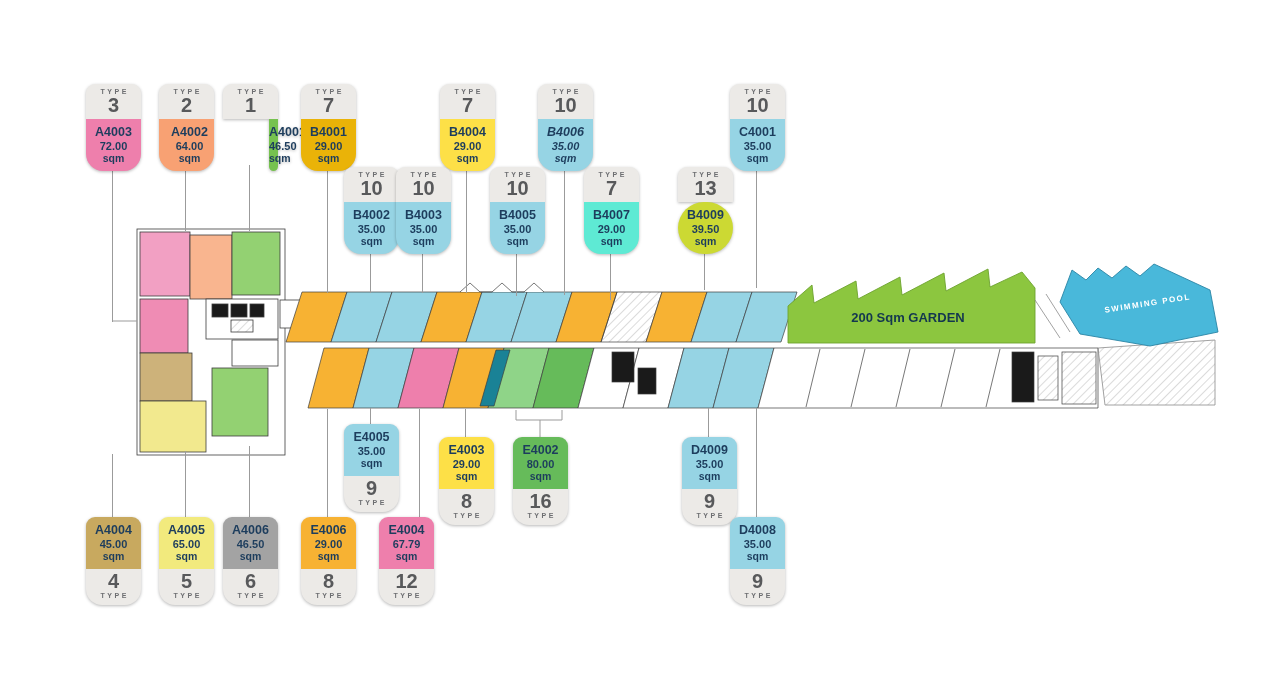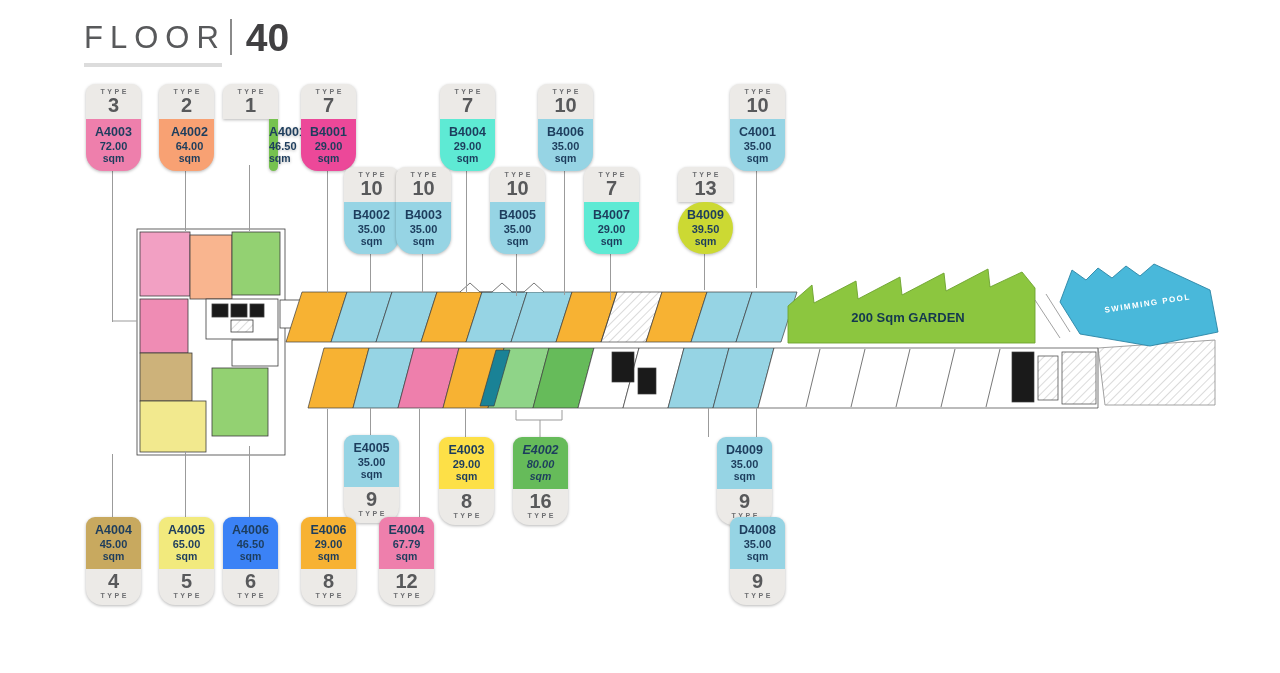--- a/index.html
+++ b/index.html
@@ -118,26 +118,20 @@
 
     <g stroke="#9b9b9b" stroke-width="1">
       <line x1="113" y1="321" x2="137" y2="321"></line>
       <line x1="516" y1="410" x2="516" y2="420"></line>
       <line x1="562" y1="410" x2="562" y2="420"></line>
       <line x1="516" y1="420" x2="562" y2="420"></line>
       <line x1="540" y1="420" x2="540" y2="437"></line>
     </g>
   </svg>
 
-  <div class="header">
-    <span class="h-title">FLOOR</span>
-    <span class="h-divider"></span>
-    <span class="h-number">40</span>
-    <div class="h-sub"></div>
-  </div>
 
   <div class="lead" style="left:112px;top:165px;height:157px"></div>
   <div class="lead" style="left:185px;top:165px;height:66px"></div>
   <div class="lead" style="left:249px;top:165px;height:66px"></div>
   <div class="lead" style="left:327px;top:165px;height:128px"></div>
   <div class="lead" style="left:466px;top:165px;height:128px"></div>
   <div class="lead" style="left:564px;top:165px;height:130px"></div>
   <div class="lead" style="left:756px;top:165px;height:123px"></div>
   <div class="lead" style="left:370px;top:247px;height:46px"></div>
   <div class="lead" style="left:422px;top:247px;height:46px"></div>
@@ -188,45 +182,45 @@
       <div class="b-area">46.50</div>
       <div class="b-sqm">sqm</div>
     </div>
   </div>
 
   <div class="badge top" style="left:301px;top:84px">
     <div class="b-type">
       <div class="t-label">TYPE</div>
       <div class="t-num">7</div>
     </div>
-    <div class="b-body" style="background-color: #ec4899;">
+    <div class="b-body" style="background-color: #eab308;">
       <div class="b-code">B4001</div>
       <div class="b-area">29.00</div>
       <div class="b-sqm">sqm</div>
     </div>
   </div>
 
   <div class="badge top" style="left:440px;top:84px">
     <div class="b-type">
       <div class="t-label">TYPE</div>
       <div class="t-num">7</div>
     </div>
-    <div class="b-body" style="background-color: #5eead4;">
+    <div class="b-body" style="background-color: #fde047;">
       <div class="b-code">B4004</div>
       <div class="b-area">29.00</div>
       <div class="b-sqm">sqm</div>
     </div>
   </div>
 
   <div class="badge top" style="left:538px;top:84px">
     <div class="b-type">
       <div class="t-label">TYPE</div>
       <div class="t-num">10</div>
     </div>
-    <div class="b-body" style="background-color: rgb(150, 212, 228);">
+    <div class="b-body" style="background-color: rgb(150, 212, 228); font-style: italic;">
       <div class="b-code">B4006</div>
       <div class="b-area">35.00</div>
       <div class="b-sqm">sqm</div>
     </div>
   </div>
 
   <div class="badge top" style="left:730px;top:84px">
     <div class="b-type">
       <div class="t-label">TYPE</div>
       <div class="t-num">10</div>
@@ -291,21 +285,21 @@
       <div class="t-label">TYPE</div>
       <div class="t-num">13</div>
     </div>
     <div class="b-body" style="background-color: rgb(204, 217, 51); border-radius: 26px;">
       <div class="b-code">B4009</div>
       <div class="b-area">39.50</div>
       <div class="b-sqm">sqm</div>
     </div>
   </div>
 
-  <div class="badge bottom" style="left:344px;top:435px">
+  <div class="badge bottom" style="left:344px;top:424px">
     <div class="b-body" style="background-color: rgb(150, 212, 228);">
       <div class="b-code">E4005</div>
       <div class="b-area">35.00</div>
       <div class="b-sqm">sqm</div>
     </div>
     <div class="b-type">
       <div class="t-num">9</div>
       <div class="t-label">TYPE</div>
     </div>
   </div>
@@ -316,32 +310,32 @@
       <div class="b-area">29.00</div>
       <div class="b-sqm">sqm</div>
     </div>
     <div class="b-type">
       <div class="t-num">8</div>
       <div class="t-label">TYPE</div>
     </div>
   </div>
 
   <div class="badge bottom" style="left:513px;top:437px">
-    <div class="b-body" style="background-color: rgb(102, 187, 90); font-style: italic;">
+    <div class="b-body" style="background-color: rgb(102, 187, 90);">
       <div class="b-code">E4002</div>
       <div class="b-area">80.00</div>
       <div class="b-sqm">sqm</div>
     </div>
     <div class="b-type">
       <div class="t-num">16</div>
       <div class="t-label">TYPE</div>
     </div>
   </div>
 
-  <div class="badge bottom" style="left:717px;top:437px">
+  <div class="badge bottom" style="left:682px;top:437px">
     <div class="b-body" style="background-color: rgb(150, 212, 228);">
       <div class="b-code">D4009</div>
       <div class="b-area">35.00</div>
       <div class="b-sqm">sqm</div>
     </div>
     <div class="b-type">
       <div class="t-num">9</div>
       <div class="t-label">TYPE</div>
     </div>
   </div>
@@ -364,21 +358,21 @@
       <div class="b-area">65.00</div>
       <div class="b-sqm">sqm</div>
     </div>
     <div class="b-type">
       <div class="t-num">5</div>
       <div class="t-label">TYPE</div>
     </div>
   </div>
 
   <div class="badge bottom" style="left:223px;top:517px">
-    <div class="b-body" style="background-color: #3b82f6;">
+    <div class="b-body" style="background-color: #a3a3a3;">
       <div class="b-code">A4006</div>
       <div class="b-area">46.50</div>
       <div class="b-sqm">sqm</div>
     </div>
     <div class="b-type">
       <div class="t-num">6</div>
       <div class="t-label">TYPE</div>
     </div>
   </div>
 

